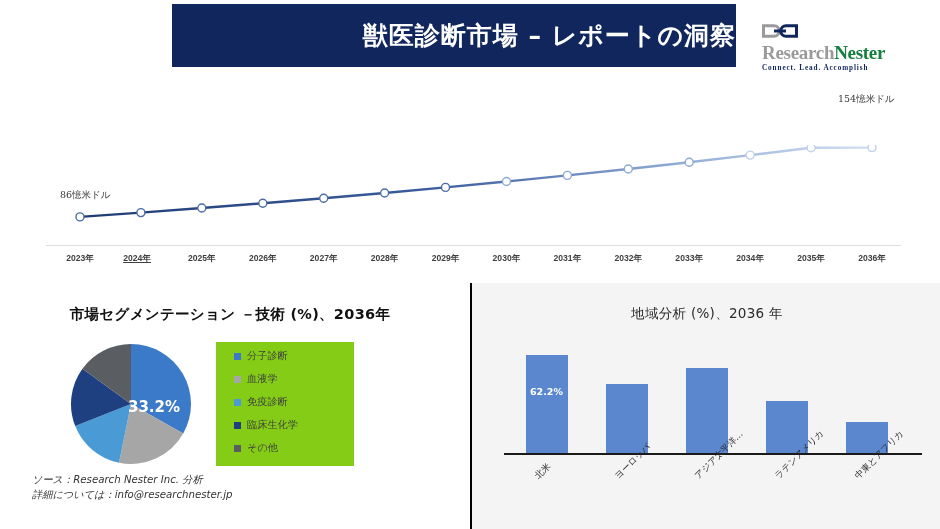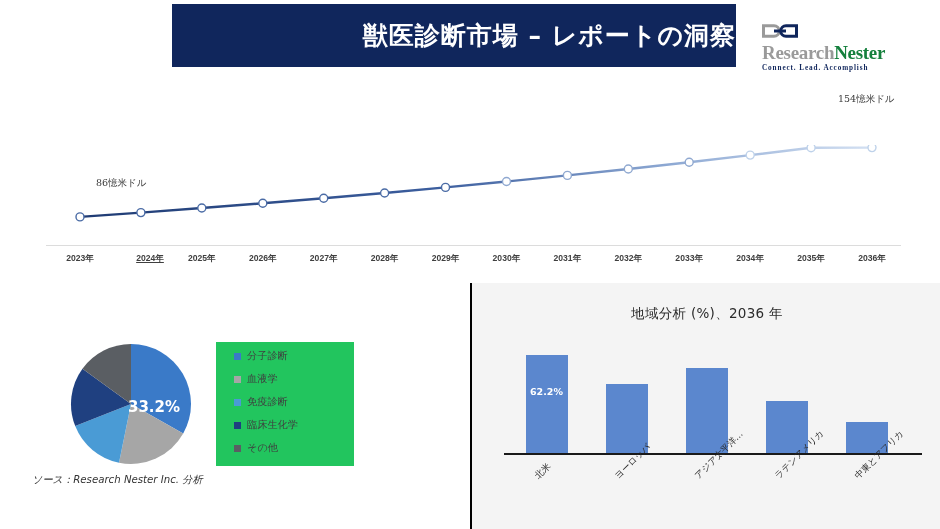--- a/index.html
+++ b/index.html
@@ -43,21 +43,21 @@
   .cagr-line{font-size:13.2px;font-weight:700;color:#111;
     font-family:"DejaVu Sans","Liberation Sans",sans-serif;white-space:nowrap;}
 
   
   .line-chart{position:absolute;left:0;top:145px;width:940px;height:130px;}
   .line-svg{position:absolute;left:0;top:0;}
   .endpoint-label{
     position:absolute;font-size:9.5px;color:#3a3a3a;white-space:nowrap;
     font-family:"DejaVu Serif","Liberation Serif",serif;
   }
-  .lbl-start{left:60px;top:32px;margin-left:36px;}
+  .lbl-start{left:60px;top:44px;}
   .lbl-end{left:838px;top:-52px;}
   .axis-line{position:absolute;left:46px;top:100px;width:855px;height:1px;background:#dcdcdc;}
   .year-labels{position:absolute;left:0;top:108px;width:940px;height:20px;}
   .year-label{
     position:absolute;font-size:8.6px;font-weight:700;color:#3f3f3f;
     text-align:center;width:60px;white-space:nowrap;
   }
 
   
   .panel-left{position:absolute;left:0;top:283px;width:470px;height:246px;background:#fff;}
@@ -66,21 +66,21 @@
     font-size:14.5px;font-weight:700;color:#111;letter-spacing:.3px;
     font-family:"DejaVu Sans","Liberation Sans",sans-serif;
   }
   .pie-wrap{position:absolute;left:70px;top:60px;width:122px;height:122px;}
   .pie-pct{
     position:absolute;left:128px;top:115px;color:#fff;font-size:15px;font-weight:700;
     font-family:"DejaVu Sans","Liberation Sans",sans-serif;
   }
   .pie-legend{
     position:absolute;left:216px;top:59px;width:138px;height:124px;
-    background:#22c55e;padding:7px 0 0 18px;box-sizing:border-box;
+    background:#84cc16;padding:7px 0 0 18px;box-sizing:border-box;
   }
   .legend-item{display:flex;align-items:center;margin-bottom:9px;}
   .legend-sw{width:7px;height:7px;margin-right:6px;flex:0 0 auto;}
   .legend-lb{font-size:10.2px;color:#3f3f3f;
     font-family:"DejaVu Sans","Liberation Sans",sans-serif;white-space:nowrap;}
   .source{
     position:absolute;left:32px;top:190px;font-style:italic;
     font-size:10.2px;color:#333;line-height:1.45;
     font-family:"DejaVu Sans","Liberation Sans",sans-serif;
   }
@@ -160,37 +160,38 @@
           <circle cx="750.2" cy="10.1" r="4" fill="#ffffff" stroke="#BFD2EA" stroke-width="1.4"></circle>
           <circle cx="811.1" cy="2.7" r="4" fill="#ffffff" stroke="#BFD2EA" stroke-width="1.4"></circle>
           <circle cx="872.0" cy="2.6" r="4" fill="#ffffff" stroke="#BFD2EA" stroke-width="1.4"></circle>
         </g>
     </svg>
     <div class="endpoint-label lbl-start">86憶米ドル</div>
     <div class="endpoint-label lbl-end">154憶米ドル</div>
     <div class="axis-line"></div>
     <div class="year-labels" id="year-labels">
         <div class="year-label" style="left: 50px;">2023年</div>
-        <div class="year-label" style="left: 120px; text-decoration: underline;">2024年</div>
+        <div class="year-label" style="left: 107px; text-decoration: underline;">2024年</div>
         <div class="year-label" style="left: 171.846px;">2025年</div>
         <div class="year-label" style="left: 232.769px;">2026年</div>
         <div class="year-label" style="left: 293.692px;">2027年</div>
         <div class="year-label" style="left: 354.615px;">2028年</div>
         <div class="year-label" style="left: 415.538px;">2029年</div>
         <div class="year-label" style="left: 476.462px;">2030年</div>
         <div class="year-label" style="left: 537.385px;">2031年</div>
         <div class="year-label" style="left: 598.308px;">2032年</div>
         <div class="year-label" style="left: 659.231px;">2033年</div>
         <div class="year-label" style="left: 720.154px;">2034年</div>
         <div class="year-label" style="left: 781.077px;">2035年</div>
         <div class="year-label" style="left: 842px;">2036年</div>
       </div>
   </div>
 
   <div class="panel-left">
+    <div class="pie-title">市場セグメンテーション －技術 (%)、2036年</div>
     <div class="pie-wrap">
       <svg id="pie-svg" width="122" height="122" viewBox="0 0 122 122">
           <path d="M 61 61 L 61.00 1.00 A 60 60 0 0 1 113.21 90.56 Z" fill="#3A7AC8"></path>
           <path d="M 61 61 L 113.21 90.56 A 60 60 0 0 1 49.02 119.79 Z" fill="#A6A6A6"></path>
           <path d="M 61 61 L 49.02 119.79 A 60 60 0 0 1 5.21 83.09 Z" fill="#4A9BD5"></path>
           <path d="M 61 61 L 5.21 83.09 A 60 60 0 0 1 12.46 25.73 Z" fill="#1F4080"></path>
           <path d="M 61 61 L 12.46 25.73 A 60 60 0 0 1 61.00 1.00 Z" fill="#5A5E63"></path>
         </svg>
     </div>
     <div class="pie-pct">33.2%</div>
@@ -211,20 +212,21 @@
           <span class="legend-sw" style="background: rgb(31, 64, 128);"></span>
           <span class="legend-lb">臨床生化学</span>
         </div>
         <div class="legend-item">
           <span class="legend-sw" style="background: rgb(90, 94, 99);"></span>
           <span class="legend-lb">その他</span>
         </div>
       </div>
     <div class="source">
       <div>ソース：Research Nester Inc. 分析</div>
+      <div>詳細については：info@researchnester.jp</div>
     </div>
   </div>
 
   <div class="panel-right">
     <div class="bar-title">地域分析 (%)、2036 年</div>
     <div class="bar-plot" id="bar-plot">
         <div class="bar-col" style="height: 97.7px; left: 14px; background: rgb(91, 135, 206);"></div>
         <div class="bar-val" style="left: 18px; top: 43.2571px;">62.2%</div>
         <div class="bar-col" style="height: 69.1px; left: 94px; background: rgb(91, 135, 206);"></div>
         <div class="bar-col" style="height: 84.9px; left: 174px; background: rgb(91, 135, 206);"></div>

